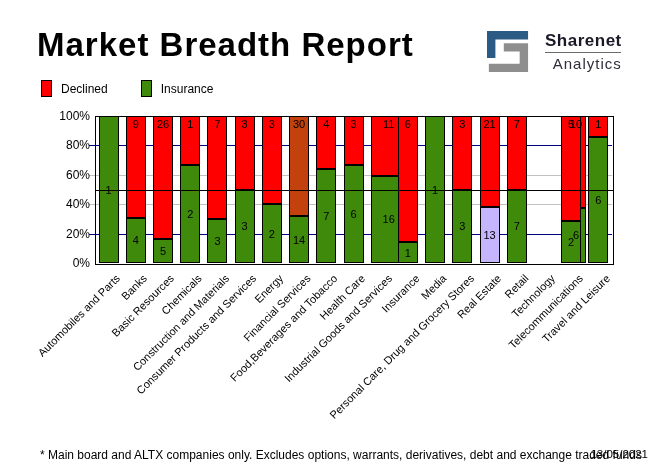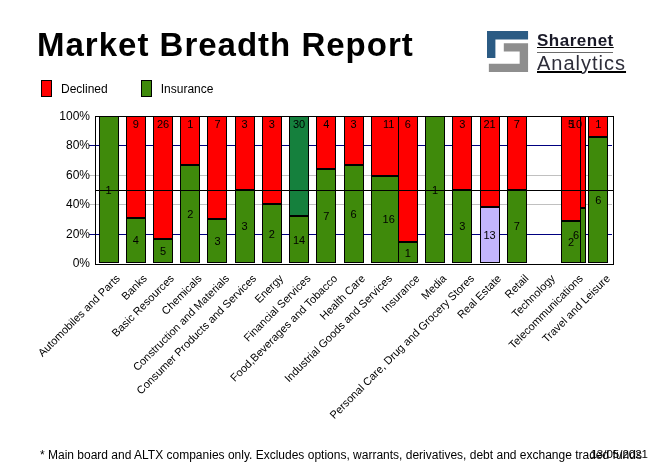--- a/index.html
+++ b/index.html
@@ -7,24 +7,24 @@
     position:relative; width:655px; height:470px; background:#ffffff;
     font-family:"Liberation Sans", sans-serif; overflow:hidden; color:#000;
   }
   .title {
     position:absolute; left:37px; top:26px;
     font-size:33px; font-weight:bold; letter-spacing:1px; color:#000;
     white-space:nowrap;
   }
   
   .logo { position:absolute; left:487px; top:31px; display:flex; align-items:flex-start; }
-  .logo-text { margin-left:8px;text-decoration:underline; }
+  .logo-text { margin-left:16px; }
   .logo-name { font-size:17px; font-weight:600; color:#191927; letter-spacing:0.5px; line-height:19px; }
   .logo-divider { width:76px; height:1px; background:#6a6a6a; margin:2px 0 2px 0; }
-  .logo-sub { font-size:20px; color:#2e2e3a; letter-spacing:1px; line-height:17px; }
+  .logo-sub { font-size:15px; color:#2e2e3a; letter-spacing:1px; line-height:17px;text-align:right; }
   
   .legend { position:absolute; left:41px; top:80px; display:flex; align-items:flex-start; }
   .legend-item { display:flex; align-items:center; margin-right:33px; }
   .swatch { width:9px; height:15px; border:1px solid #000; display:inline-block; }
   .legend-label { margin-left:9px; font-size:12px; color:#000; }
   
   #chart { position:absolute; left:0; top:0; width:655px; height:470px; }
   .plot-border { position:absolute; border:1px solid #000; background:transparent; }
   .gridline { position:absolute; height:1px; }
   .midline { position:absolute; height:1px; background:#000; z-index:2; }
@@ -145,21 +145,21 @@
       <div class="bar" style="left: 261.868px; top: 116px; width: 20px; height: 147px;">
         <div class="seg-declined" style="background: rgb(255, 0, 0); height: 88.2px;">
           <span class="val-declined">3</span>
         </div>
         <div class="seg-advanced" style="background: rgb(63, 138, 11);">
           <span class="val-advanced">2</span>
         </div>
       </div>
       <div class="xlabel" style="right: 378.132px; top: 272px;">Energy</div>
       <div class="bar" style="left: 289.079px; top: 116px; width: 20px; height: 147px;">
-        <div class="seg-declined" style="background: #15803d; height: 100.227px;">
+        <div class="seg-declined" style="background: #c2410c; height: 100.227px;">
           <span class="val-declined">30</span>
         </div>
         <div class="seg-advanced" style="background: rgb(63, 138, 11);">
           <span class="val-advanced">14</span>
         </div>
       </div>
       <div class="xlabel" style="right: 350.921px; top: 272px;">Financial Services</div>
       <div class="bar" style="left: 316.289px; top: 116px; width: 20px; height: 147px;">
         <div class="seg-declined" style="background: rgb(255, 0, 0); height: 53.4545px;">
           <span class="val-declined">4</span>

